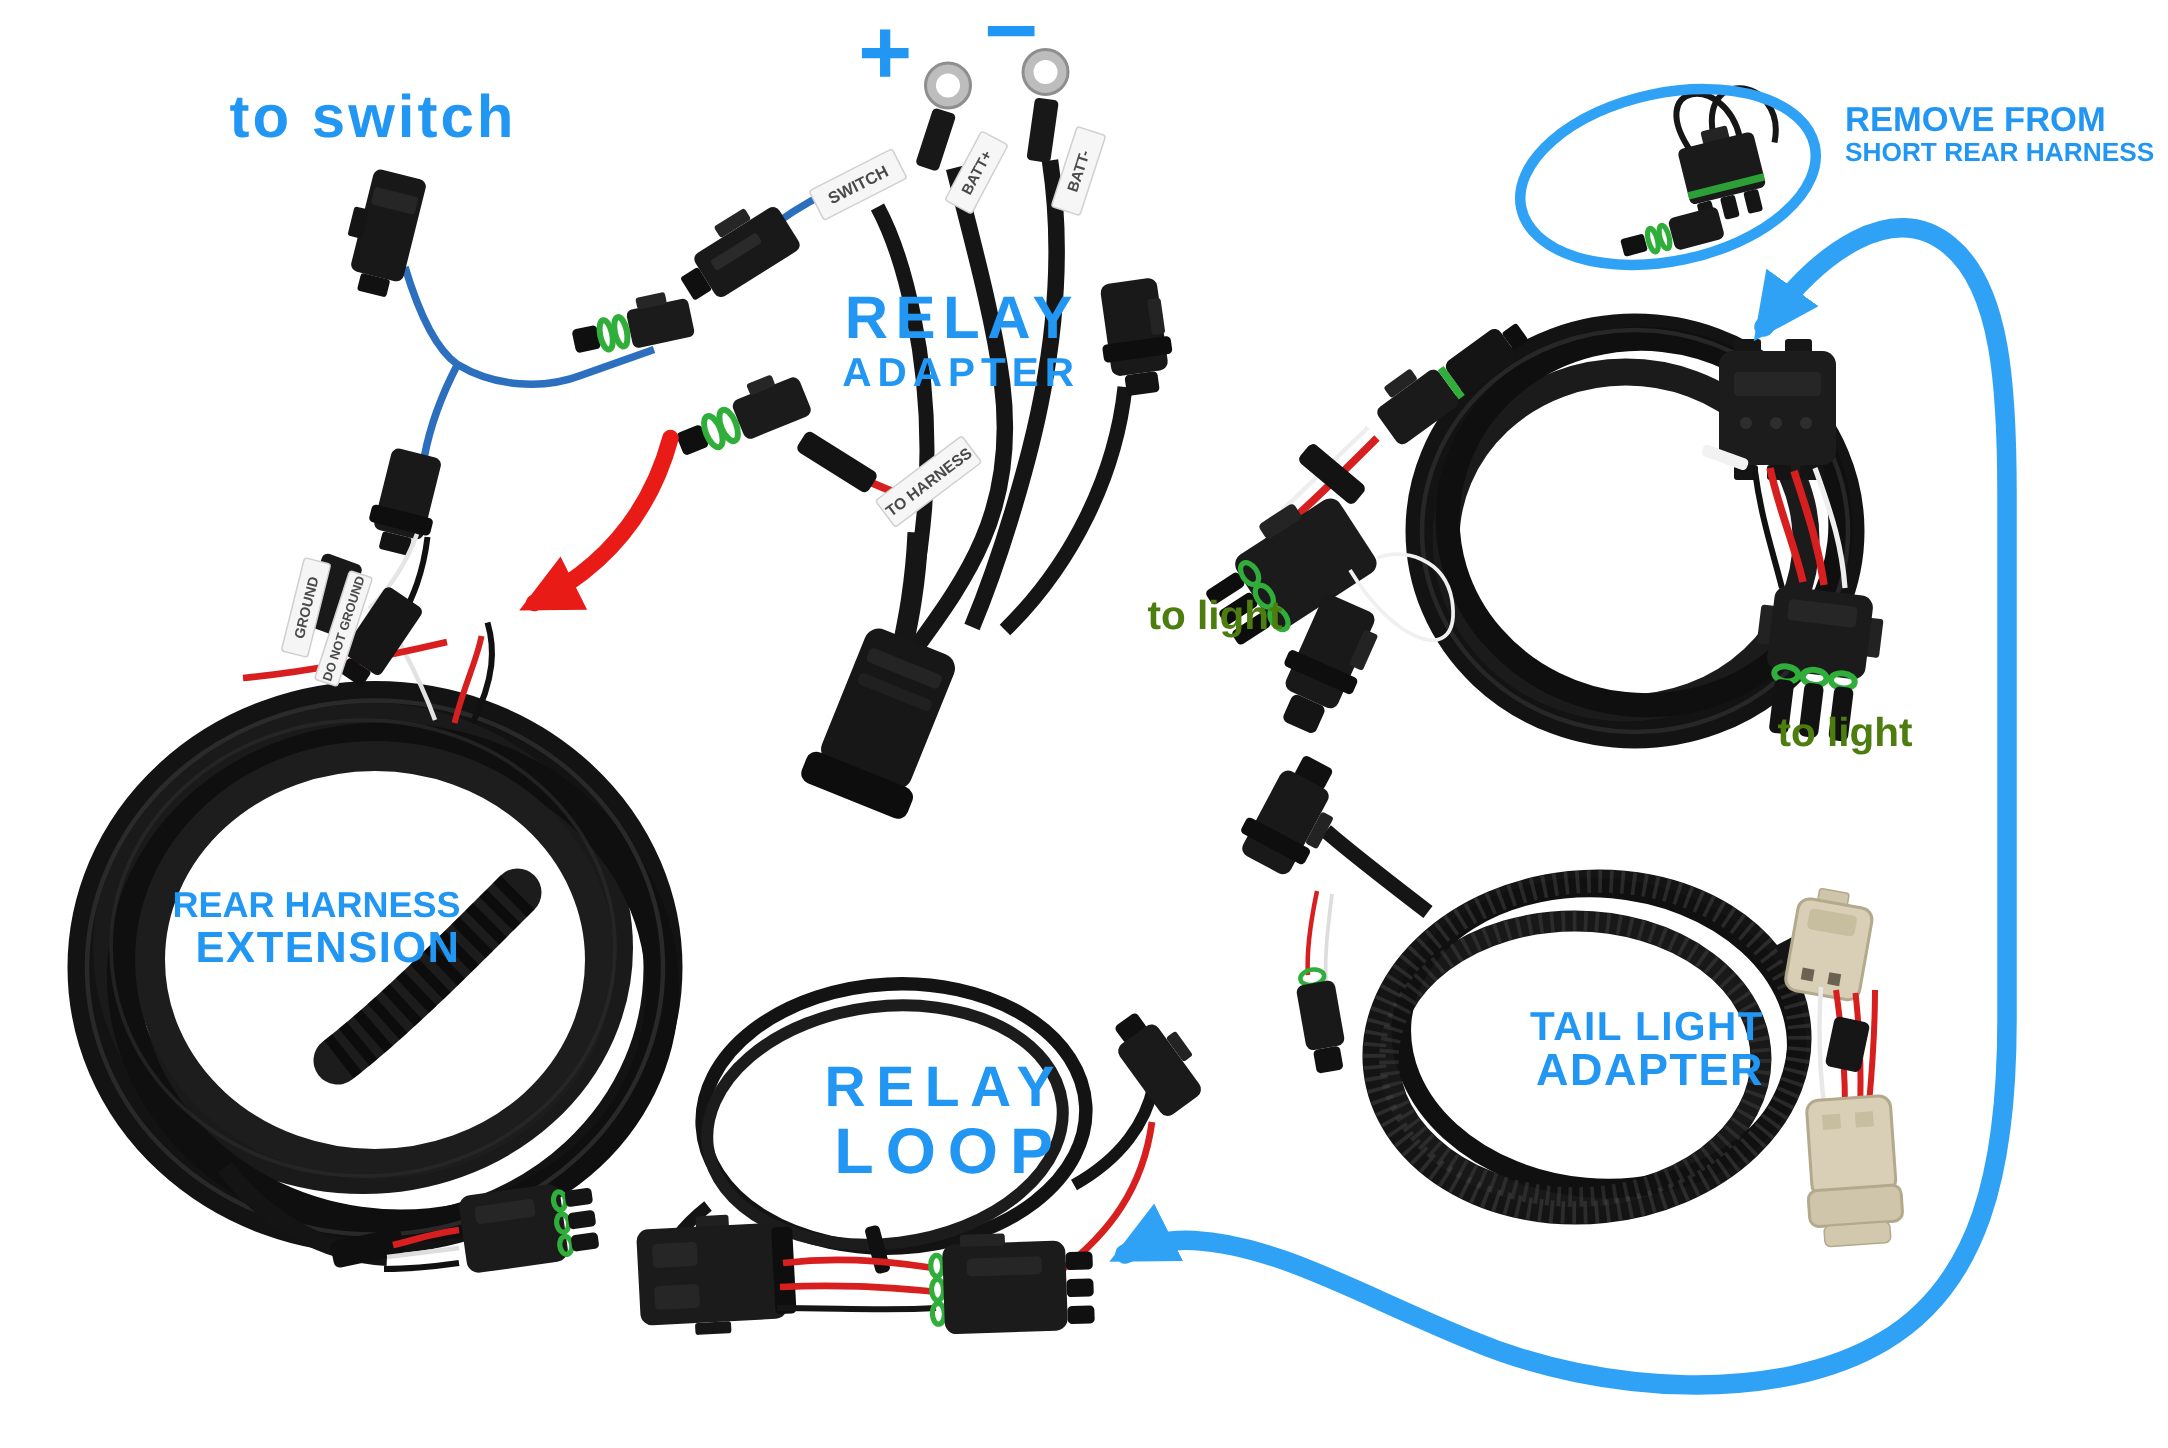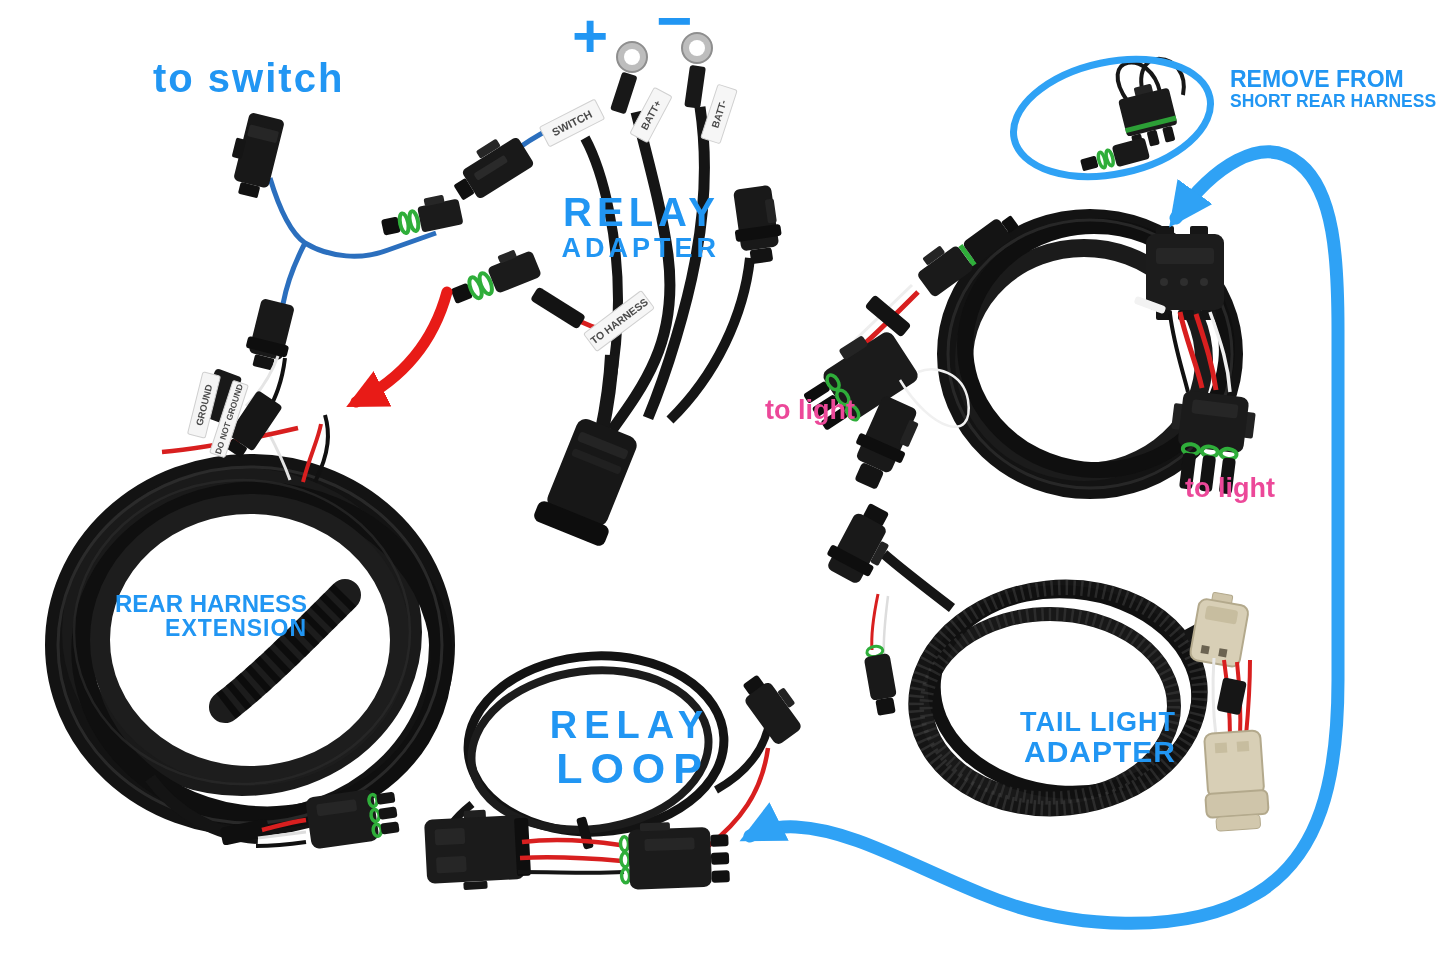--- a/index.html
+++ b/index.html
@@ -6,21 +6,21 @@
   .stage{
     position:relative;width:1445px;height:965px;overflow:hidden;background:#ffffff;
     font-family:"Liberation Sans",sans-serif;
   }
   .art{position:absolute;left:0;top:0;}
   .lbl{
     position:absolute;font-weight:700;line-height:1.04;white-space:nowrap;
     font-family:"Liberation Sans",sans-serif;
   }
   .blue{color:#2196f3;}
-  .orange{color:#ec4899;}
+  .orange{color:#4d7c0f;}
   .center{text-align:right;white-space:normal;}
   .l1,.l2{white-space:nowrap;}
 </style>
 </head>
 <body>
 
 <div class="stage">
 
   <svg class="art" width="1445" height="965" viewBox="0 0 1445 965">
     <defs>
@@ -382,26 +382,26 @@
     <div class="l2" style="font-size:17.5px">SHORT REAR HARNESS</div>
   </div>
 
 
   <div class="lbl orange" style="left:765px;top:396px;font-size:27px">to light</div>
 
   <div class="lbl orange" style="left:1185px;top:474px;font-size:27px">to light</div>
 
   <div class="lbl blue center" style="left:107px;top:592px;width:200px">
     <div class="l1" style="font-size:24px">REAR HARNESS</div>
-    <div class="l2" style="font-size:23px;letter-spacing:1px">EXTENSION</div>
+    <div class="l2" style="font-size:29px;letter-spacing:1px">EXTENSION</div>
   </div>
 
   <div class="lbl blue center" style="left:475px;top:706px;width:235px">
     <div class="l1" style="font-size:38px;letter-spacing:7px">RELAY</div>
     <div class="l2" style="font-size:43px;letter-spacing:8px">LOOP</div>
   </div>
 
-  <div class="lbl blue center" style="left:976px;top:708px;width:200px">
+  <div class="lbl blue center" style="left:976px;top:670px;width:200px">
     <div class="l1" style="font-size:27px;letter-spacing:1px">TAIL LIGHT</div>
     <div class="l2" style="font-size:30px;letter-spacing:1px">ADAPTER</div>
   </div>
 
 </div>
 
 </body></html>

